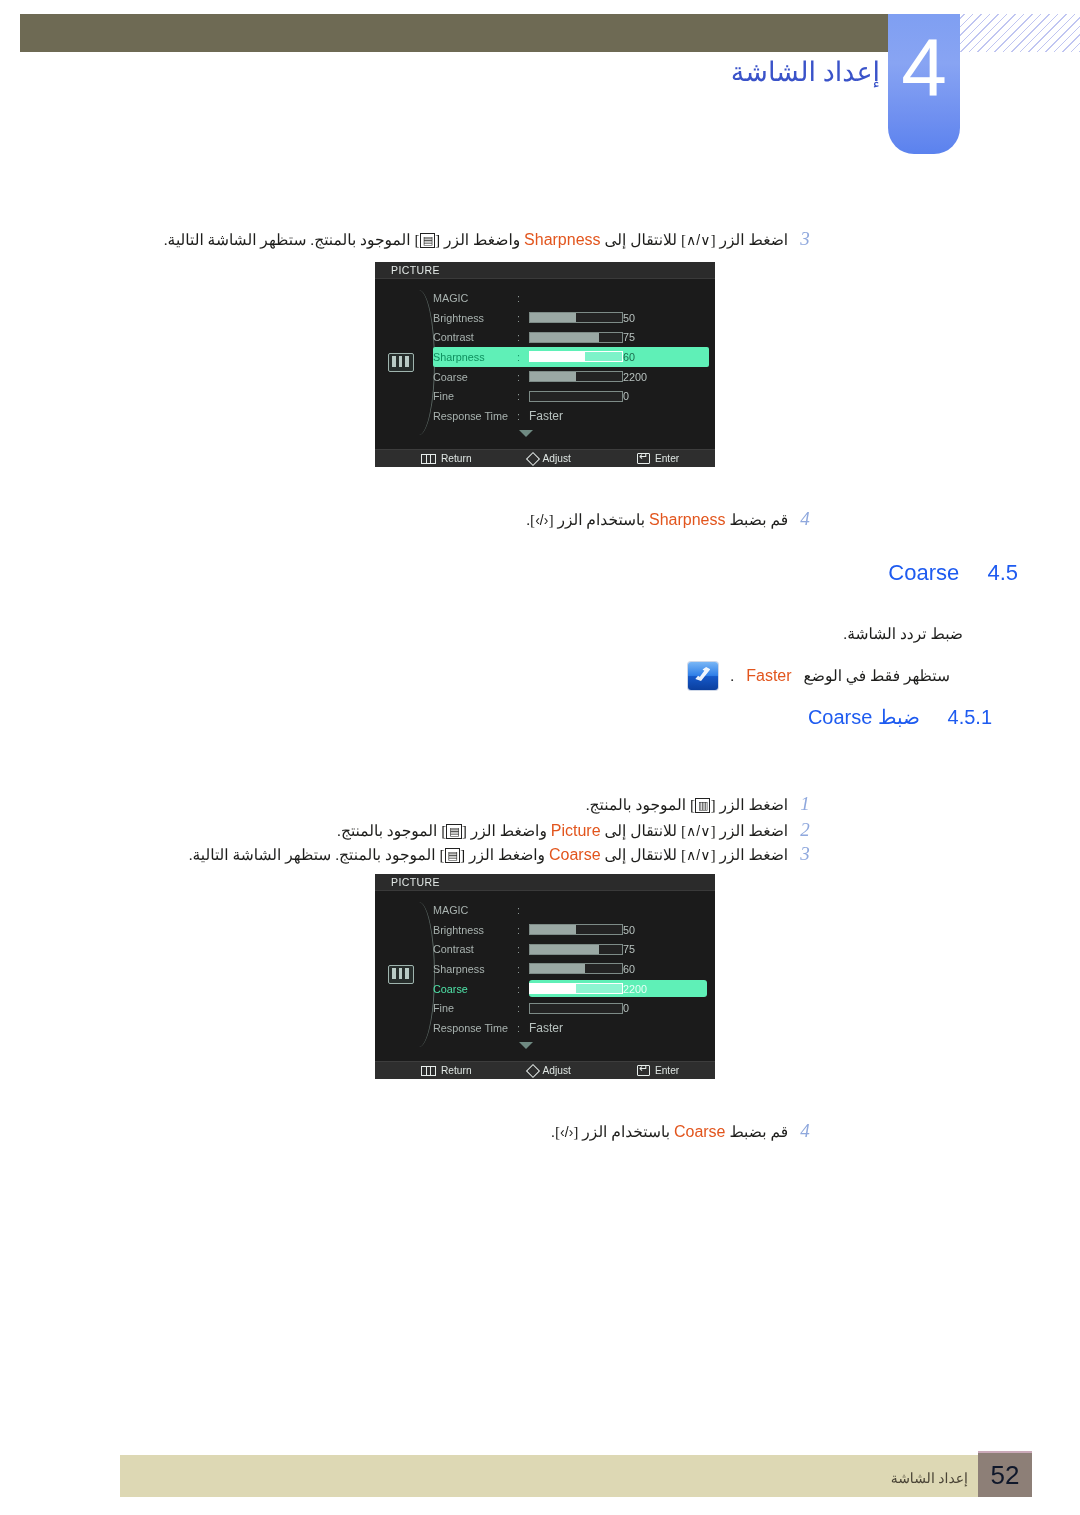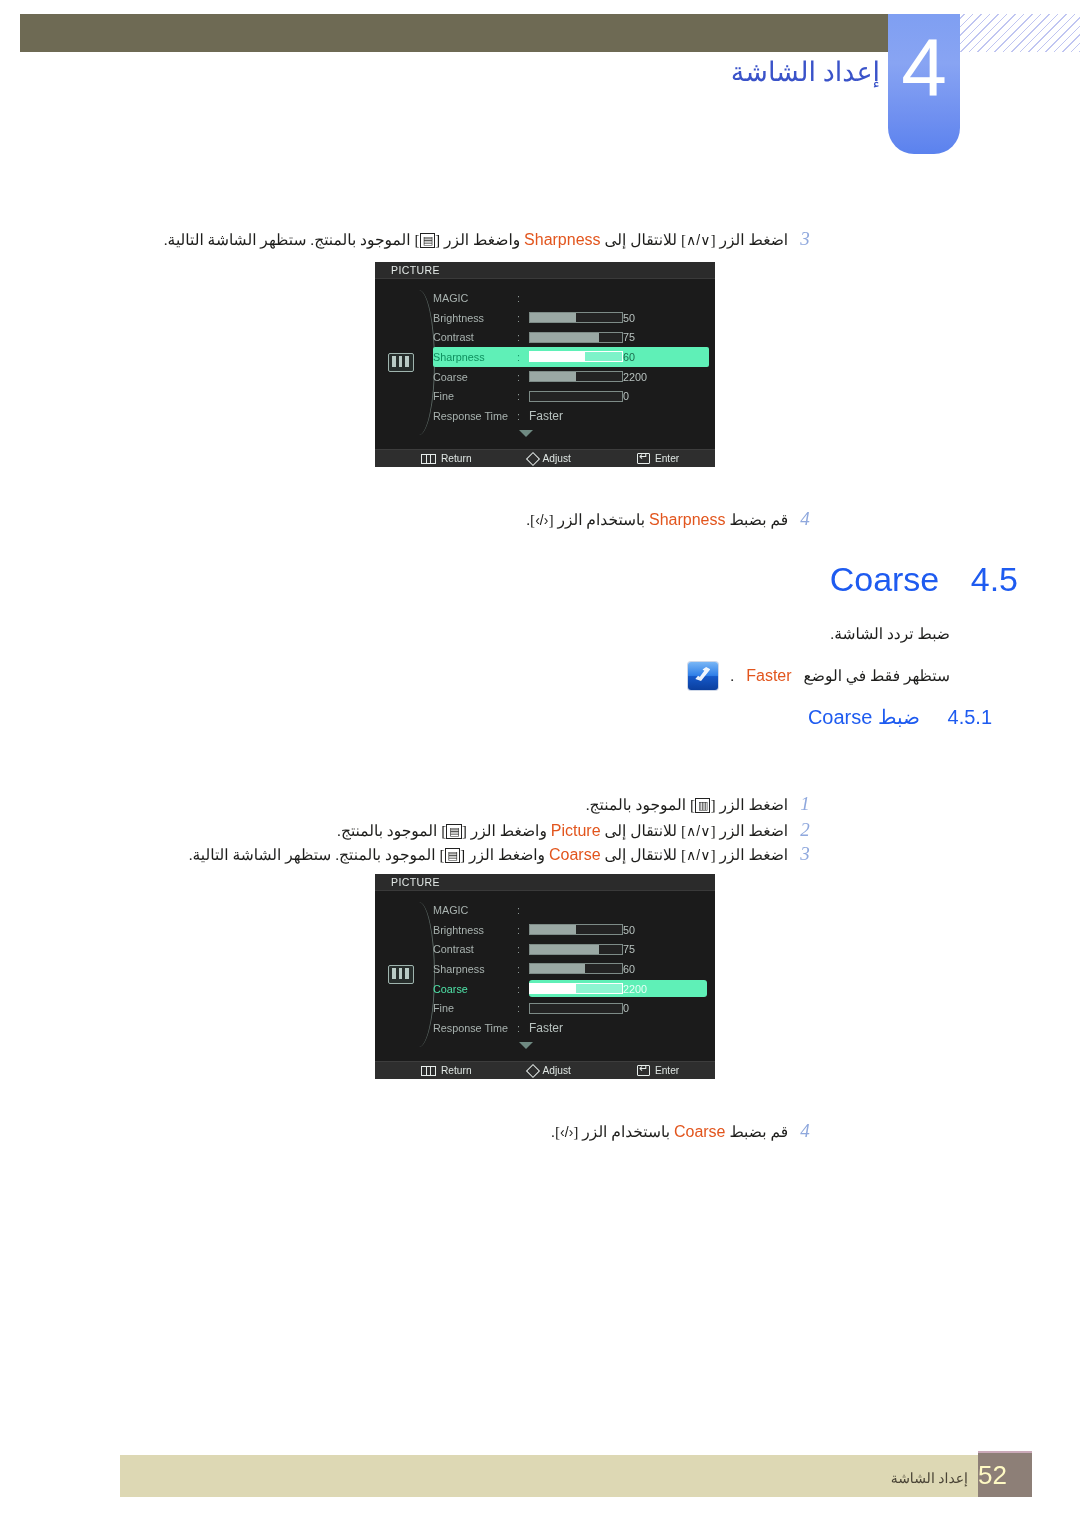--- a/index.html
+++ b/index.html
@@ -106,21 +106,21 @@
   }
 
   
   .h-sec {
     position: absolute;
     direction: rtl;
     white-space: nowrap;
     color: #1e5bf0;
     font-family: "Liberation Sans", sans-serif;
   }
-  .h-sec.big { font-size: 34px; }
+  .h-sec.big { font-size: 22px; }
   .h-sec.sub { font-size: 20px; }
   .h-sec .sec-no { display: inline-block; margin-left: 22px; }
   .h-sec .ar { font-family: "Liberation Serif", serif; }
 
   .desc {
     position: absolute;
     direction: rtl;
     white-space: nowrap;
     font-size: 15.5px;
     color: #1d1d1b;
@@ -330,25 +330,25 @@
     width: 880px; height: 42px;
     background: #ddd8b4;
   }
   .ftr-pg {
     position: absolute;
     right: 48px; bottom: 18px;
     width: 54px; height: 46px;
     background: #8d7f77;
     border-top: 2px solid #caa9b8;
     box-sizing: border-box;
-    color: #fef9c3;
+    color: #0f172a;
     font-family: "Liberation Sans", sans-serif;
     font-size: 26px;
     line-height: 44px;
-    text-align: left;
+    text-align: center;
   }
   .ftr-txt {
     position: absolute;
     right: 112px; bottom: 28px;
     font-size: 14px;
     color: #4a4436;
     direction: rtl;
     white-space: nowrap;
   }
 </style>
@@ -452,21 +452,21 @@
   <span>قم بضبط</span>
   <span class="kw ltr">Sharpness</span>
   <span>باستخدام الزر [</span><span class="ltr btn-lbl">‹/›</span><span>].</span>
 </div>
 
 <div class="h-sec big" style="right:62px; top:560px;">
   <span class="sec-no">4.5</span>
   <span class="ltr">Coarse</span>
 </div>
 
-<div class="desc" style="right:130px; top:625px;margin-left:40px;">ضبط تردد الشاشة.</div>
+<div class="desc" style="right:117px; top:625px;margin-left:40px;">ضبط تردد الشاشة.</div>
 
 <div class="note-row" style="right:130px; top:662px;">
   <span>ستظهر فقط في الوضع</span>
   <span class="kw ltr">Faster</span>
   <span>.</span>
   <span class="note-icon"></span>
 </div>
 
 <div class="h-sec sub" style="right:88px; top:705px;">
   <span class="sec-no">4.5.1</span>

